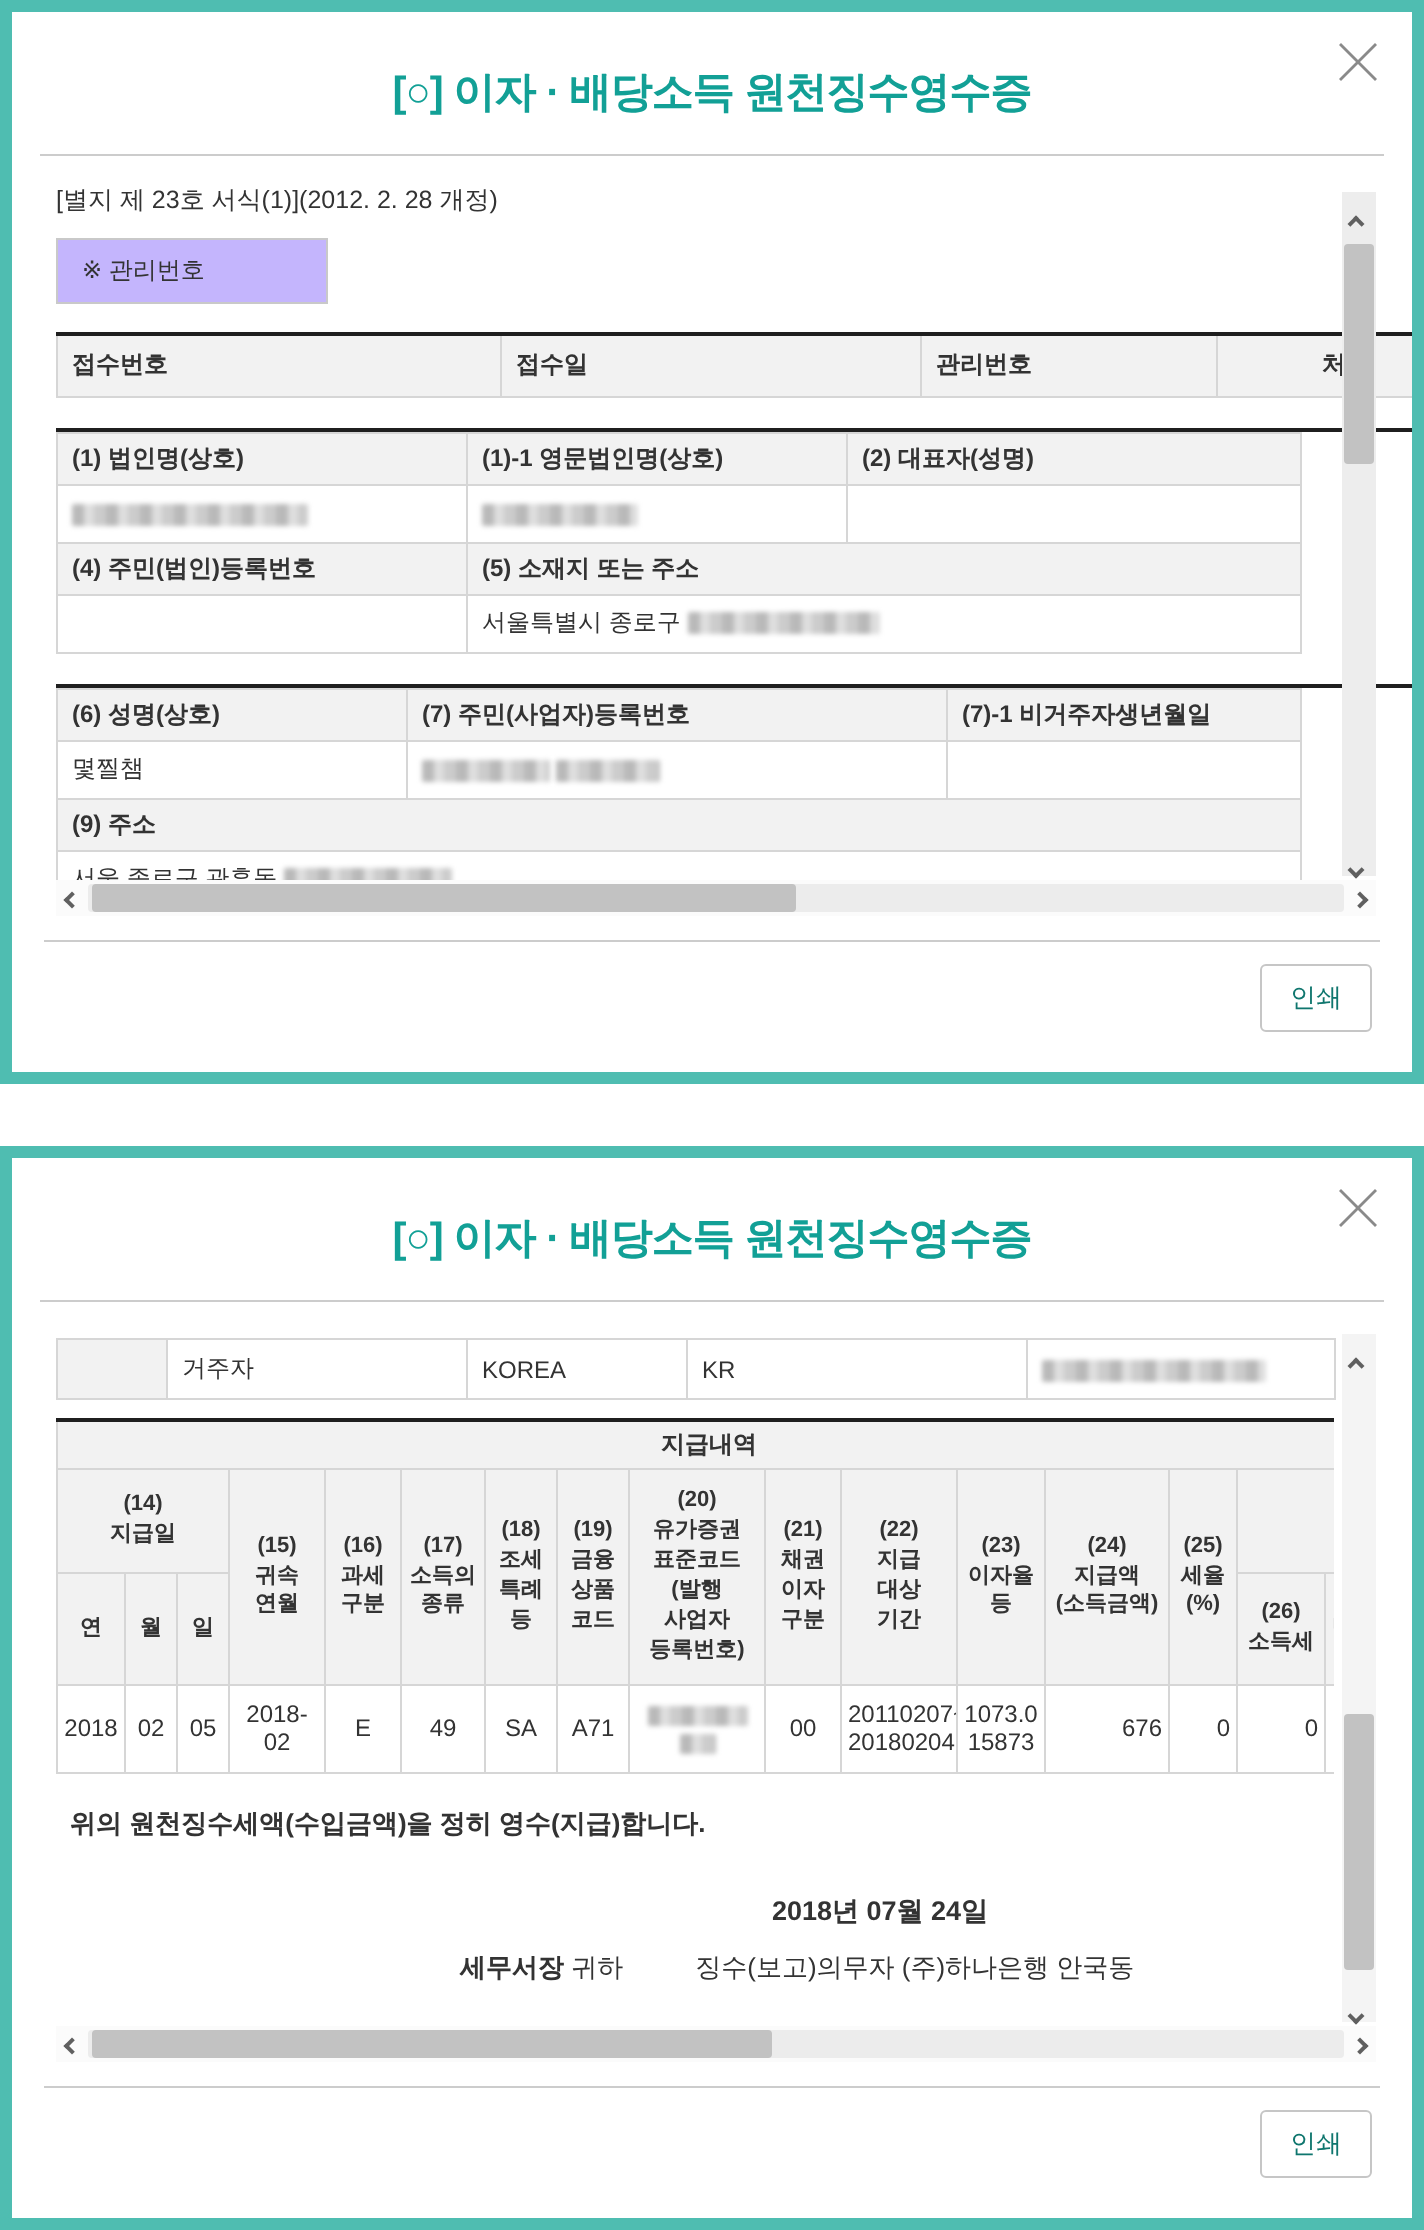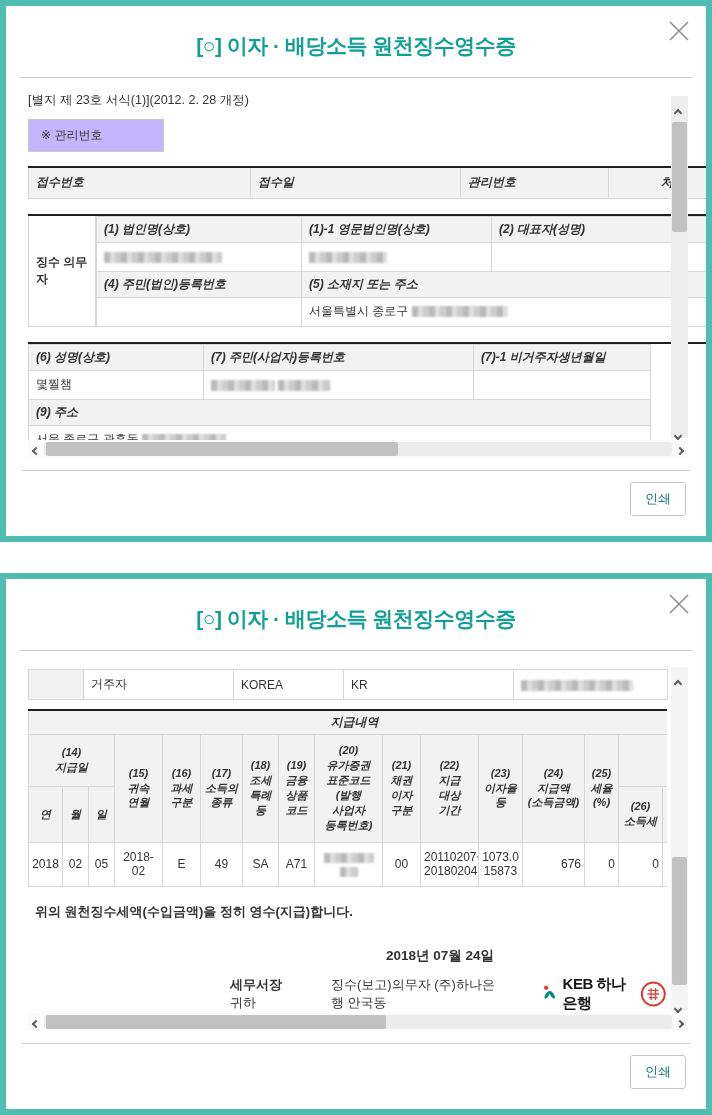--- a/index.html
+++ b/index.html
@@ -14,21 +14,21 @@
   .title-divider { border-top:1px solid #cccccc; margin: 17px 14px 0 14px; }
 
   .scroll-area { position: relative; margin: 8px 0 0 22px; width: 678px; height: 372px; overflow: hidden; }
   .doc { width: 690px; }
 
   .form-note { font-size:12.5px; color:#333; margin-top: 6px; }
   .mgmt-box { display:inline-block; margin-top:10px; border:1px solid #c9c9c9; background:#c4b5fd; font-size:12px; padding:7px 12px; min-width:136px; }
 
   table { border-collapse: collapse; table-layout: fixed; }
   th, td { border:1px solid #d6d6d6; font-size:12px; padding:4px 7px; overflow:hidden; white-space:nowrap; }
-  th { background:#f2f2f2; font-weight:bold; text-align:left;font-style:italic; }
+  th { background:#f2f2f2; font-weight:bold; text-align:left; }
   td { background:#fff; }
   .thick-top { border-top: 2px solid #1f1f1f; }
 
   .receipt-table { width: 690px; margin-top: 14px; }
   .receipt-table th { height: 31px; }
 
   .section { display:flex; margin-top: 15px; border-top: 2px solid #1f1f1f; }
   .section-label { width: 68px; border:1px solid #d6d6d6; border-top:none; background:#fff; font-size:12px; font-weight:bold; display:flex; align-items:center; padding-left:7px; }
   .section-body { width: 622px; }
   .section-body table { width: 622px; margin-top:-1px; }
@@ -111,21 +111,20 @@
           <th>접수번호</th>
           <th>접수일</th>
           <th>관리번호</th>
           <th style="padding-left:52px;">처</th>
         </tr>
       </tbody>
         </table>
 
       
       <div class="section">
-        <div class="section-label">징수 의무자</div>
         <div class="section-body">
           <table>
             <colgroup>
                 <col style="width:205px">
                 <col style="width:190px">
                 <col style="width:227px">
               </colgroup>
             <tbody>
                 <tr class="hrow">
               <th>(1) 법인명(상호)</th>
@@ -369,31 +368,20 @@
         </tbody>
           </table>
       </div>
 
       <div class="statement">위의 원천징수세액(수입금액)을 정히 영수(지급)합니다.</div>
       <div class="doc-date pre">2018년 07월 24일</div>
 
       <div class="sig-row">
         <span class="addressee"><b>세무서장</b><span> 귀하</span></span>
         <span class="agent-line">징수(보고)의무자 (주)하나은행 안국동</span>
-        <span class="bank-block">
-          <svg width="24" height="24" viewBox="0 0 26 26">
-            <circle cx="8.5" cy="4.5" r="3" fill="#e0392b"></circle>
-            <path d="M13.5 8.5 C9 10.5 5.5 14.5 6.5 19.5 C10.5 18.5 12.5 15.5 13.2 12.5 C14.2 15.5 16.5 18.5 20.5 19.5 C21.5 14.5 18 10.5 13.5 8.5 Z" fill="#00897a"></path>
-          </svg>
-          <span class="bank-name">KEB 하나은행</span>
-          <svg class="seal" width="34" height="34" viewBox="0 0 36 36">
-            <circle cx="18" cy="18" r="15.5" fill="#fff" stroke="#d8281e" stroke-width="2.6" opacity="0.92"></circle>
-            <path d="M11 13 h14 M10 18 h16 M12 23 h12 M15 10 v16 M21 10 v16" stroke="#d8281e" stroke-width="1.8" opacity="0.85" fill="none"></path>
-          </svg>
-        </span>
       </div>
     </div>
 
     <div class="vscroll" style="top:8px; bottom:20px; right:18px; background:#f4f4f4;">
       <span class="arrow" style="top:6px;"><i class="chev chev-up"></i></span>
       <div class="vthumb" style="bottom:26px; height:128px;"></div>
       <span class="arrow" style="bottom:4px;"><i class="chev chev-down"></i></span>
     </div>
 
     <div class="hscroll" style="width:660px;">

